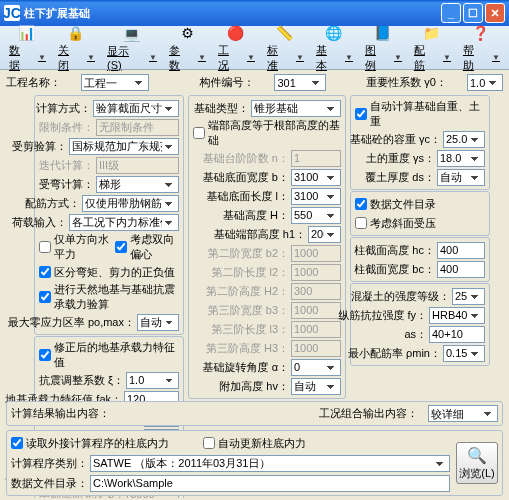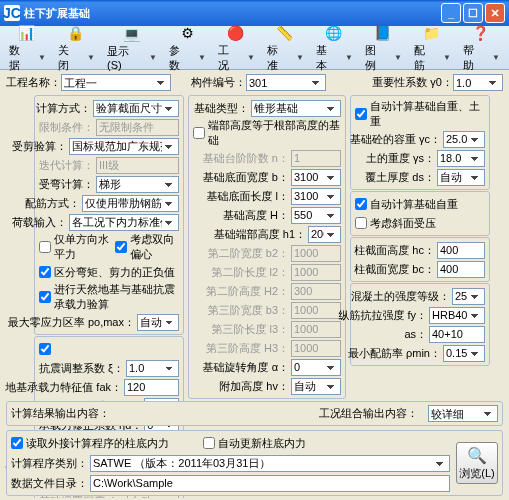--- a/index.html
+++ b/index.html
@@ -6,24 +6,24 @@
 body { background: #ece9d8; width: 509px; height: 500px; overflow: hidden; }
 .titlebar { height: 26px; background: linear-gradient(#0a5ad2,#3c8cf0 10%,#1c64d8); display: flex; align-items: center; padding: 0 4px; color: #fff; font-weight: bold; }
 .titlebar .icon { width: 16px; height: 16px; background: #fff; color: #06c; font-weight: bold; font-size: 14px; display: flex; align-items: center; justify-content: center; border-radius: 2px; margin-right: 4px;}
 .titlebar .spacer { flex: 1; }
 .winbtn { width: 20px; height: 20px; margin-left: 2px; border: 1px solid #fff; border-radius: 3px; display: flex; align-items: center; justify-content: center; font-weight: bold; cursor: pointer; }
 .winbtn.min,.winbtn.max { background: #3c8cf0;}
 .winbtn.close { background: #e06040;}
 .toolbar { height: 44px; background: linear-gradient(#e6f0fa,#d0e0f0); border-bottom: 1px solid #9ab; display: flex; align-items: center; padding: 2px 4px; gap: 2px;}
 .tbtn { display: flex; flex-direction: column; align-items: center; padding: 2px 4px; cursor: pointer; border: 1px solid transparent; }
 .tbtn .ico { width: 20px; height: 20px; display: flex; align-items: center; justify-content: center; font-size: 14px;}
-.tbtn .lbl { font-size: 11px; display: flex; align-items: center; gap: 12px;}
+.tbtn .lbl { font-size: 11px; display: flex; align-items: center; gap: 12px; text-decoration: underline;}
 .drop { font-size: 8px; color: #444;}
 .content { padding: 4px 6px 2px 6px; display: flex; flex-direction: column; gap: 4px; height: 428px; overflow: hidden;}
-.toprow { display: flex; gap: 0; align-items: center; }
+.toprow { display: flex; gap: 20px; align-items: center; }
 .cols { display: flex; gap: 4px; flex: 1; min-height: 0;}
 .col { display: flex; flex-direction: column; gap: 1px; }
 .col.c1 { width: 178px; padding-left: 28px;} .col.c2 { width: 158px;} .col.c3 { width: 140px;}
 .panel { border: 1px solid #b0c0d0; border-radius: 3px; padding: 3px 4px; display: flex; flex-direction: column; gap: 1px; background: #ece9d8;}
 .row { display: flex; align-items: center; gap: 2px; min-height: 18px;}
 .row.r { justify-content: flex-end;}
 .lab { white-space: nowrap; color: #000; }
 .lab.dis { color: #999;}
 input[type=text], select { height: 17px; border: 1px solid #7f9db9; background: #fff; padding: 0 2px; font-size: 11px;}
 input[type=text].dis, select.dis { background: #ece9d8; color: #999; border-color: #aaa;}
@@ -186,20 +186,21 @@
           </div>
           <div class="row r">
             <span class="lab">最大零应力区率 po,max：</span>
             <select class="" style="width:55px"><option>自动</option></select>
           </div>
         </div>
       <div class="panel" id="panel2">
           <div class="row">
             <label class="cb">
               <input type="checkbox" checked="" style="">
+              <span>修正后的地基承载力特征值</span>
             </label>
           </div>
           <div class="row r">
             <span class="lab">抗震调整系数 ξ：</span>
             <select class="" style="width:55px"><option>1.0</option></select>
           </div>
           <div class="row r">
             <span class="lab">地基承载力特征值 fak：</span>
             <input type="text" class="" style="width: 55px;" value="120">
           </div>
@@ -315,21 +316,21 @@
           </div>
           <div class="row r">
             <span class="lab">覆土厚度 ds：</span>
             <select class="" style="width:48px"><option>自动</option></select>
           </div>
         </div>
       <div class="panel" id="panel4b">
           <div class="row">
             <label class="cb">
               <input type="checkbox" checked="" style="">
-              <span>自动计算基础自重</span>
+              <span>数据文件目录</span>
             </label>
           </div>
           <div class="row">
             <label class="cb">
               <input type="checkbox" style="">
               <span>考虑斜面受压</span>
             </label>
           </div>
         </div>
       <div class="panel" id="panel4c">

